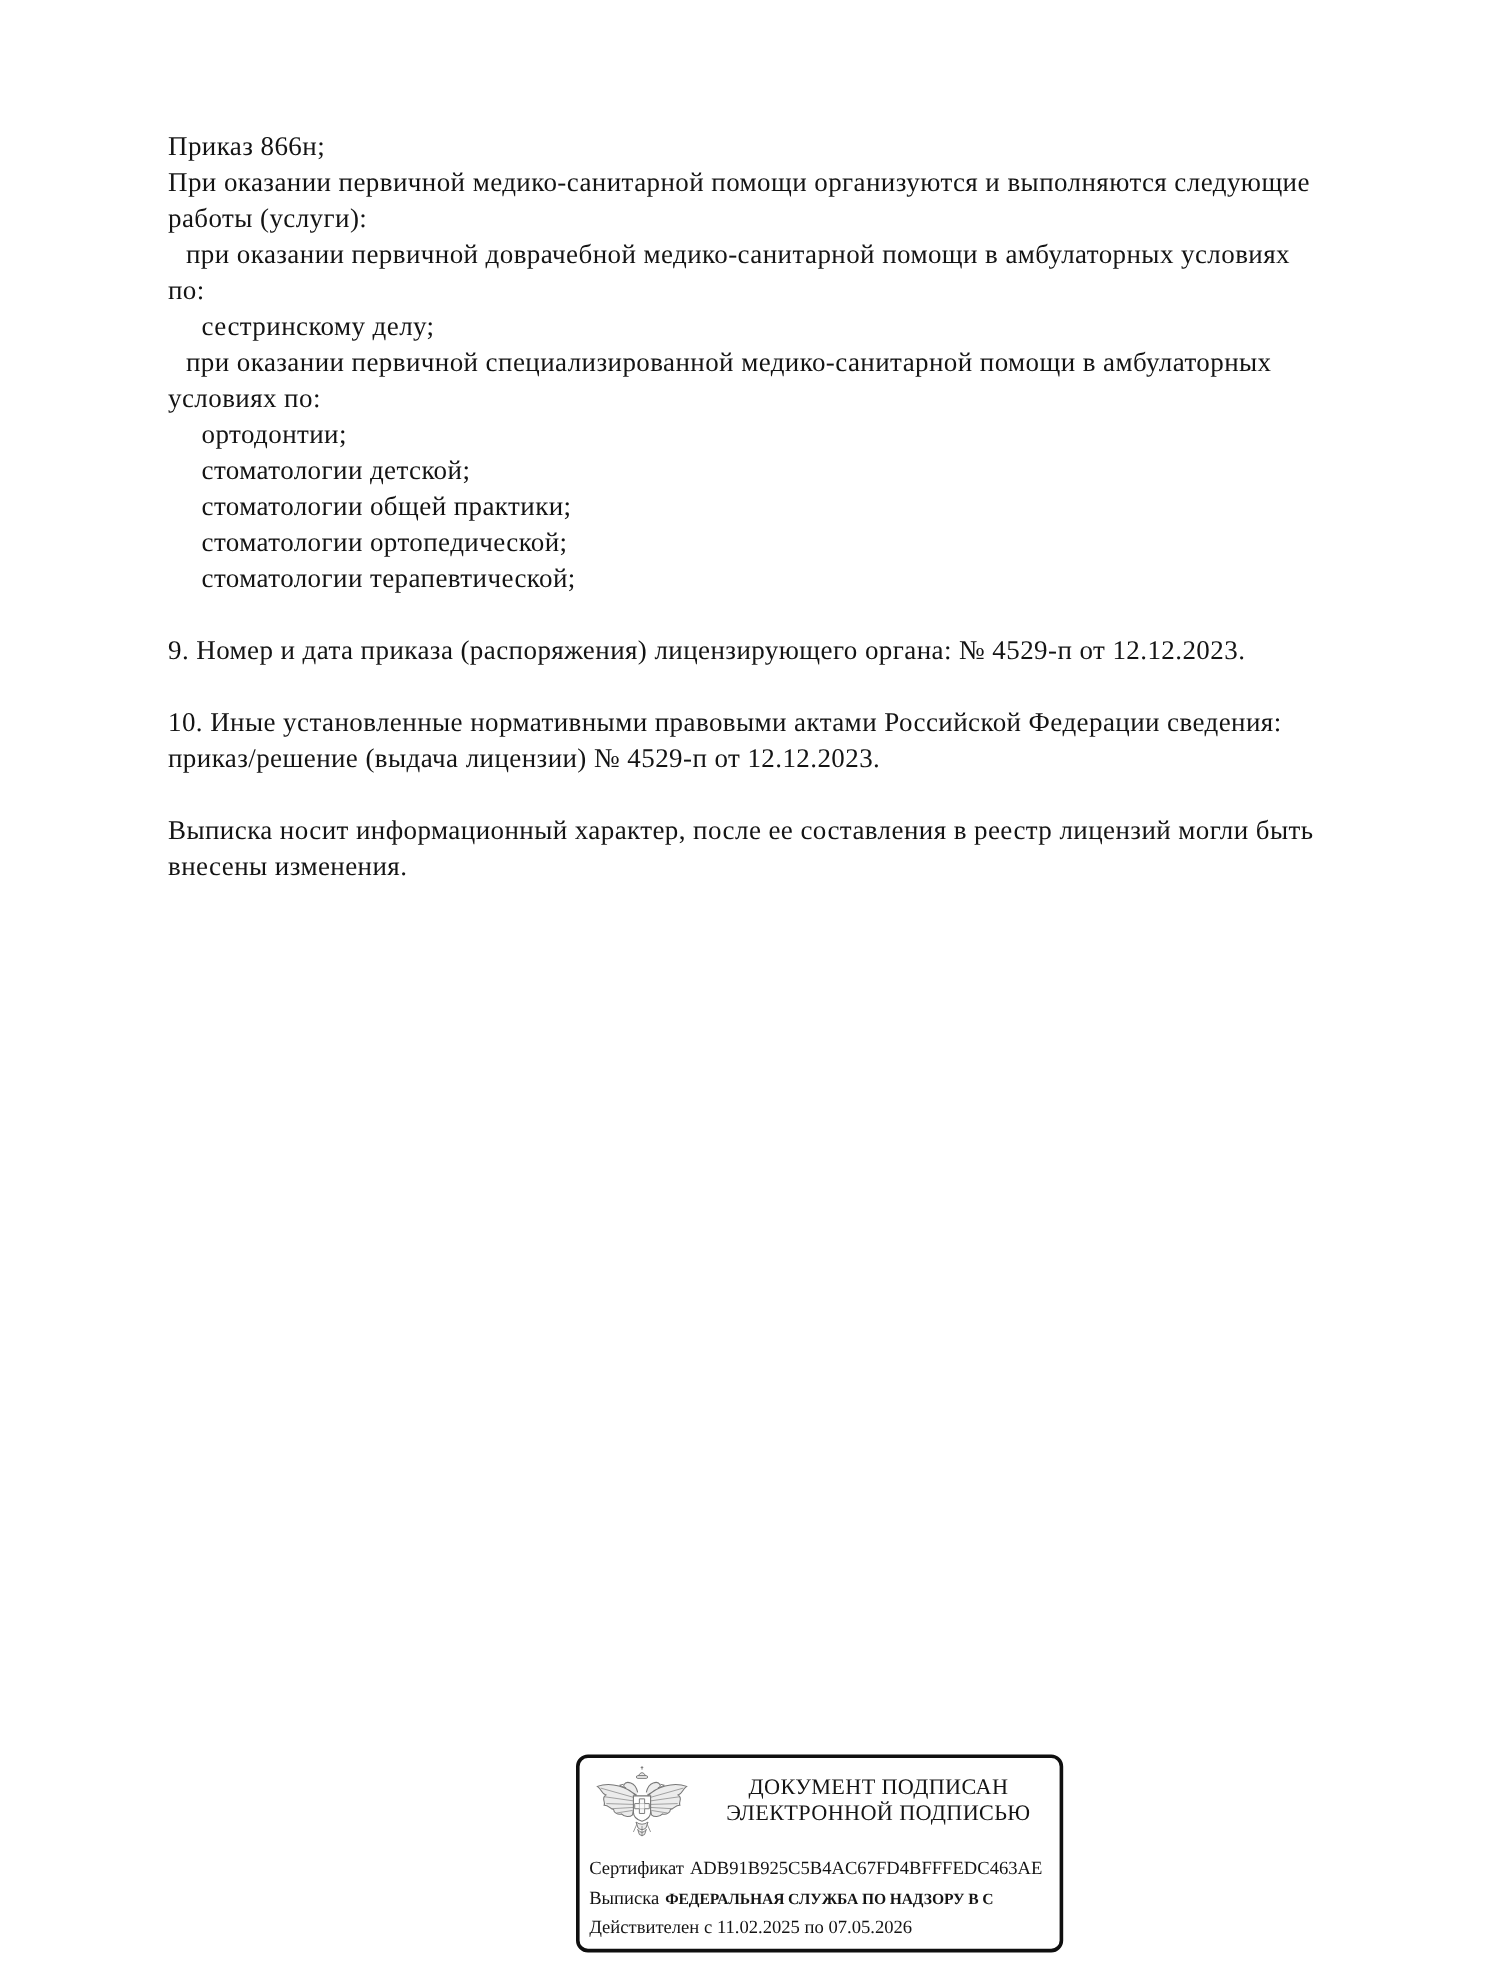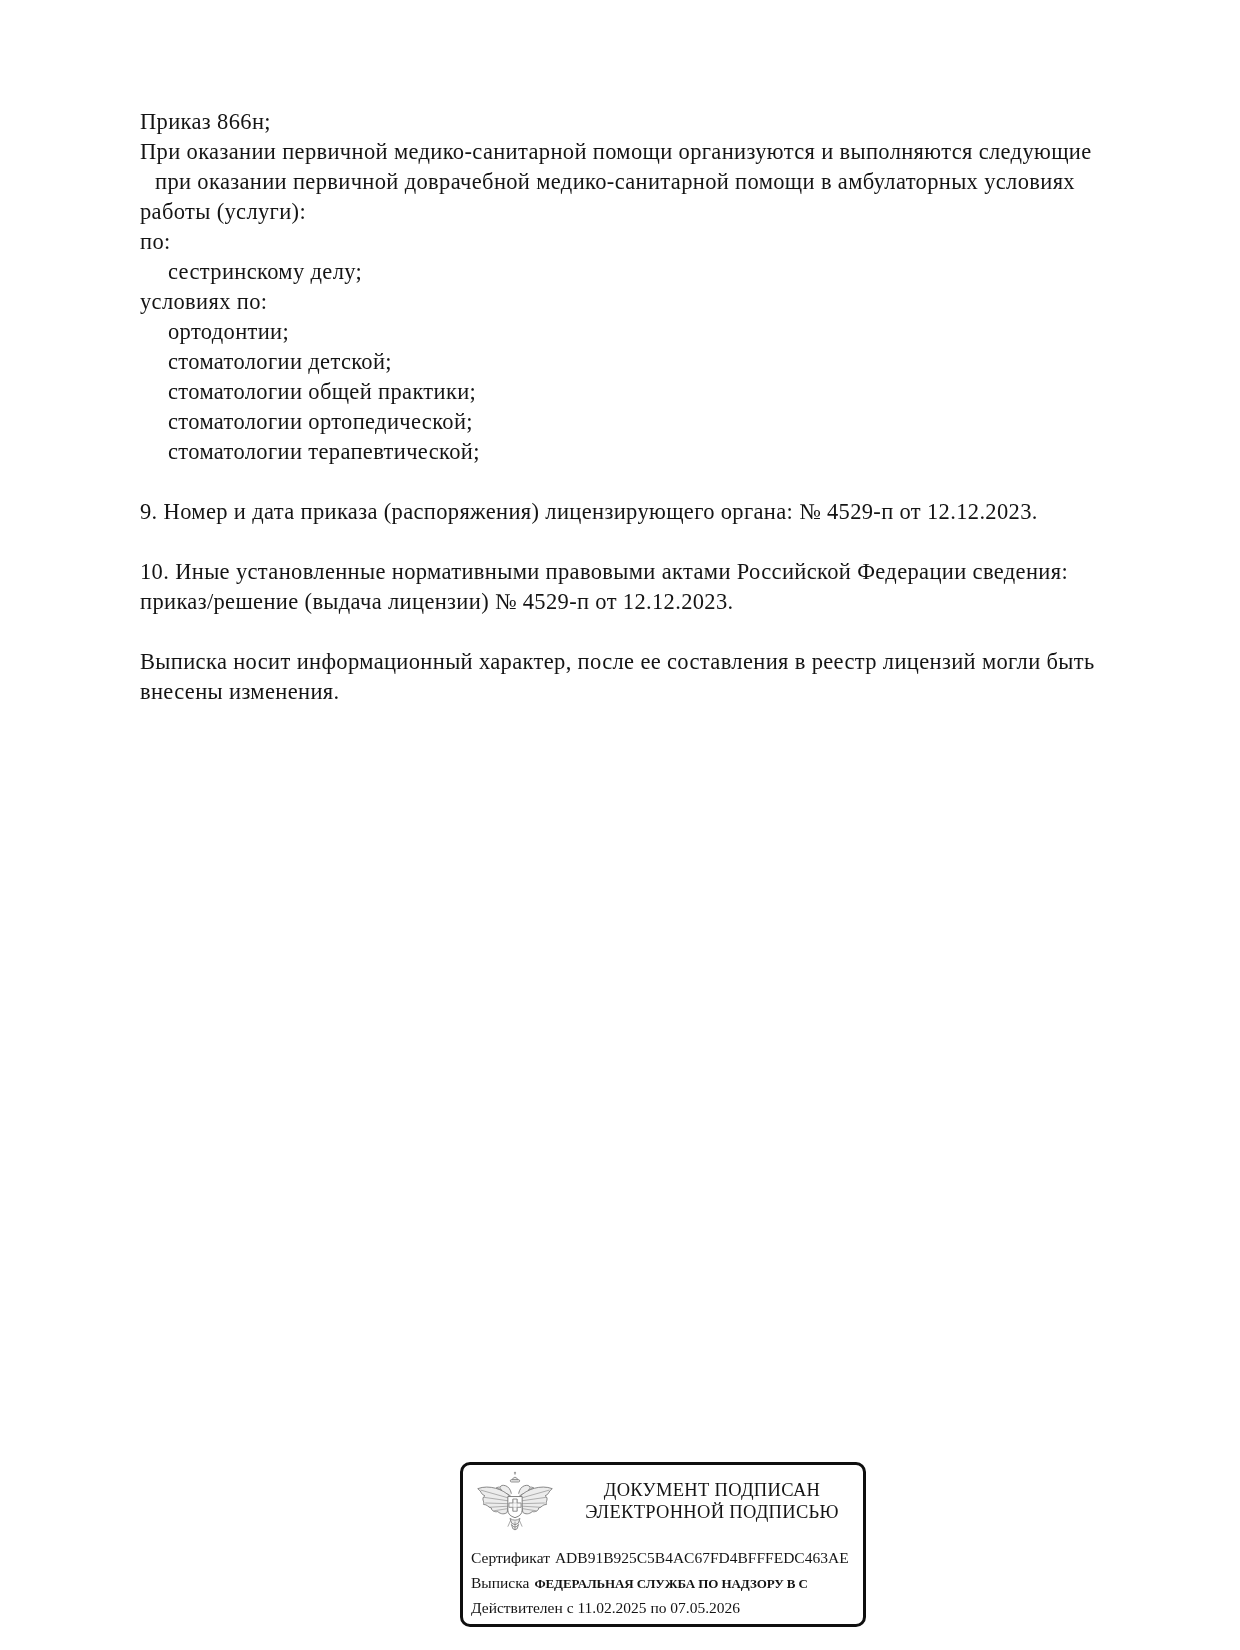--- a/index.html
+++ b/index.html
@@ -27,21 +27,21 @@
     letter-spacing: 0.35px;
     white-space: nowrap;
   }
   .doc-line.ind1 { padding-left: 15px; }
   .doc-line.ind2 { padding-left: 28px; }
   .doc-line.gap  { margin-top: 30px; }
 
   
   .sig-stamp {
     position: absolute;
-    left: 460px;
+    left: 480px;
     top: 1462px;
     width: 406px;
     height: 165px;
     border: 3px solid #0f0f0f;
     border-radius: 10px;
     background: #ffffff;
   }
   .sig-emblem {
     position: absolute;
     left: 9px;
@@ -81,24 +81,25 @@
   .sig-info .label { margin-right: 5px; }
 </style>
 </head>
 <body>
 
 <div class="page">
 
   <div class="doc-text">
     <div class="doc-line">Приказ 866н;</div>
     <div class="doc-line">При оказании первичной медико-санитарной помощи организуются и выполняются следующие</div>
+    <div class="doc-line">работы (услуги):</div>
     <div class="doc-line ind1">при оказании первичной доврачебной медико-санитарной помощи в амбулаторных условиях</div>
-    <div class="doc-line">работы (услуги):</div>
     <div class="doc-line">по:</div>
     <div class="doc-line ind2">сестринскому делу;</div>
+    <div class="doc-line ind1">при оказании первичной специализированной медико-санитарной помощи в амбулаторных</div>
     <div class="doc-line">условиях по:</div>
     <div class="doc-line ind2">ортодонтии;</div>
     <div class="doc-line ind2">стоматологии детской;</div>
     <div class="doc-line ind2">стоматологии общей практики;</div>
     <div class="doc-line ind2">стоматологии ортопедической;</div>
     <div class="doc-line ind2">стоматологии терапевтической;</div>
     <div class="doc-line gap">9. Номер и дата приказа (распоряжения) лицензирующего органа: № 4529-п от 12.12.2023.</div>
     <div class="doc-line gap">10. Иные установленные нормативными правовыми актами Российской Федерации сведения:</div>
     <div class="doc-line">приказ/решение (выдача лицензии) № 4529-п от 12.12.2023.</div>
     <div class="doc-line gap">Выписка носит информационный характер, после ее составления в реестр лицензий могли быть</div>

